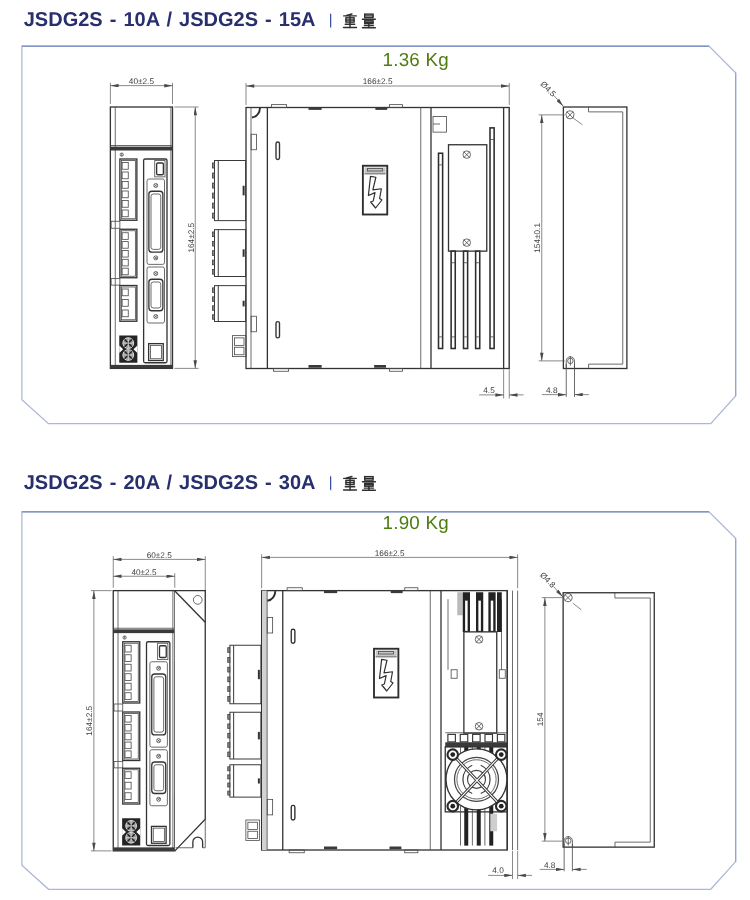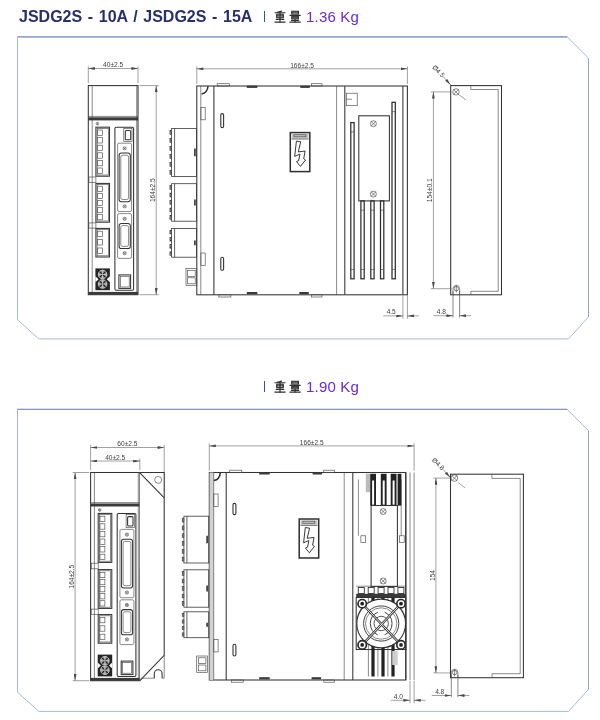--- a/index.html
+++ b/index.html
@@ -1,24 +1,25 @@
 <!DOCTYPE html>
 <html><head><meta charset="utf-8"><style>
 html,body{margin:0;padding:0;background:#fff;width:600px;height:720px;overflow:hidden;font-family:"Liberation Sans",sans-serif;}
 .wrap{position:relative;width:600px;height:542px;}
 .mn{position:absolute;left:19px;white-space:nowrap;z-index:2;font-size:16px;font-weight:bold;color:#282f6d;letter-spacing:0;word-spacing:1.2px;line-height:16px;}
 .sep{position:absolute;left:263.8px;width:1.7px;height:11.2px;background:#3b4f9e;z-index:2;}
-.wt{position:absolute;left:306px;white-space:nowrap;z-index:2;font-size:15px;color:#6d28d9;line-height:15px;letter-spacing:0.2px;}
+.wt{position:absolute;left:306px;white-space:nowrap;z-index:2;font-size:15px;color:#4d7c0f;line-height:15px;letter-spacing:0.2px;margin-top:32px;}
 svg text{font-family:"Liberation Sans",sans-serif;fill:#3d3d3d;opacity:0.999;}
 .mn,.wt{opacity:0.999;transform:translateZ(0);}
 </style></head><body>
 <div class="wrap">
 <div class="mn" style="top:8.7px">JSDG2S - 10A / JSDG2S - 15A</div>
 <div class="sep" style="top:10.9px"></div>
 <div class="wt" style="top:9.3px">1.36 Kg</div>
+<div class="mn" style="top:378.7px">JSDG2S - 20A / JSDG2S - 30A</div>
 <div class="sep" style="top:380.9px"></div>
 <div class="wt" style="top:379.3px">1.90 Kg</div>
 <svg width="600" height="720" viewBox="0 0 600 720" style="position:absolute;left:0;top:0;transform:translateZ(0)">
 <defs>
 <marker id="m" markerWidth="7.2" markerHeight="3.0" refX="6.8" refY="1.4" orient="auto-start-reverse" markerUnits="userSpaceOnUse">
           <path d="M0.2,0 L6.8,1.4 L0.2,2.8 Z" fill="#4a4a4a"></path>
         </marker>
 </defs>
 <g fill="none">
 <style>

